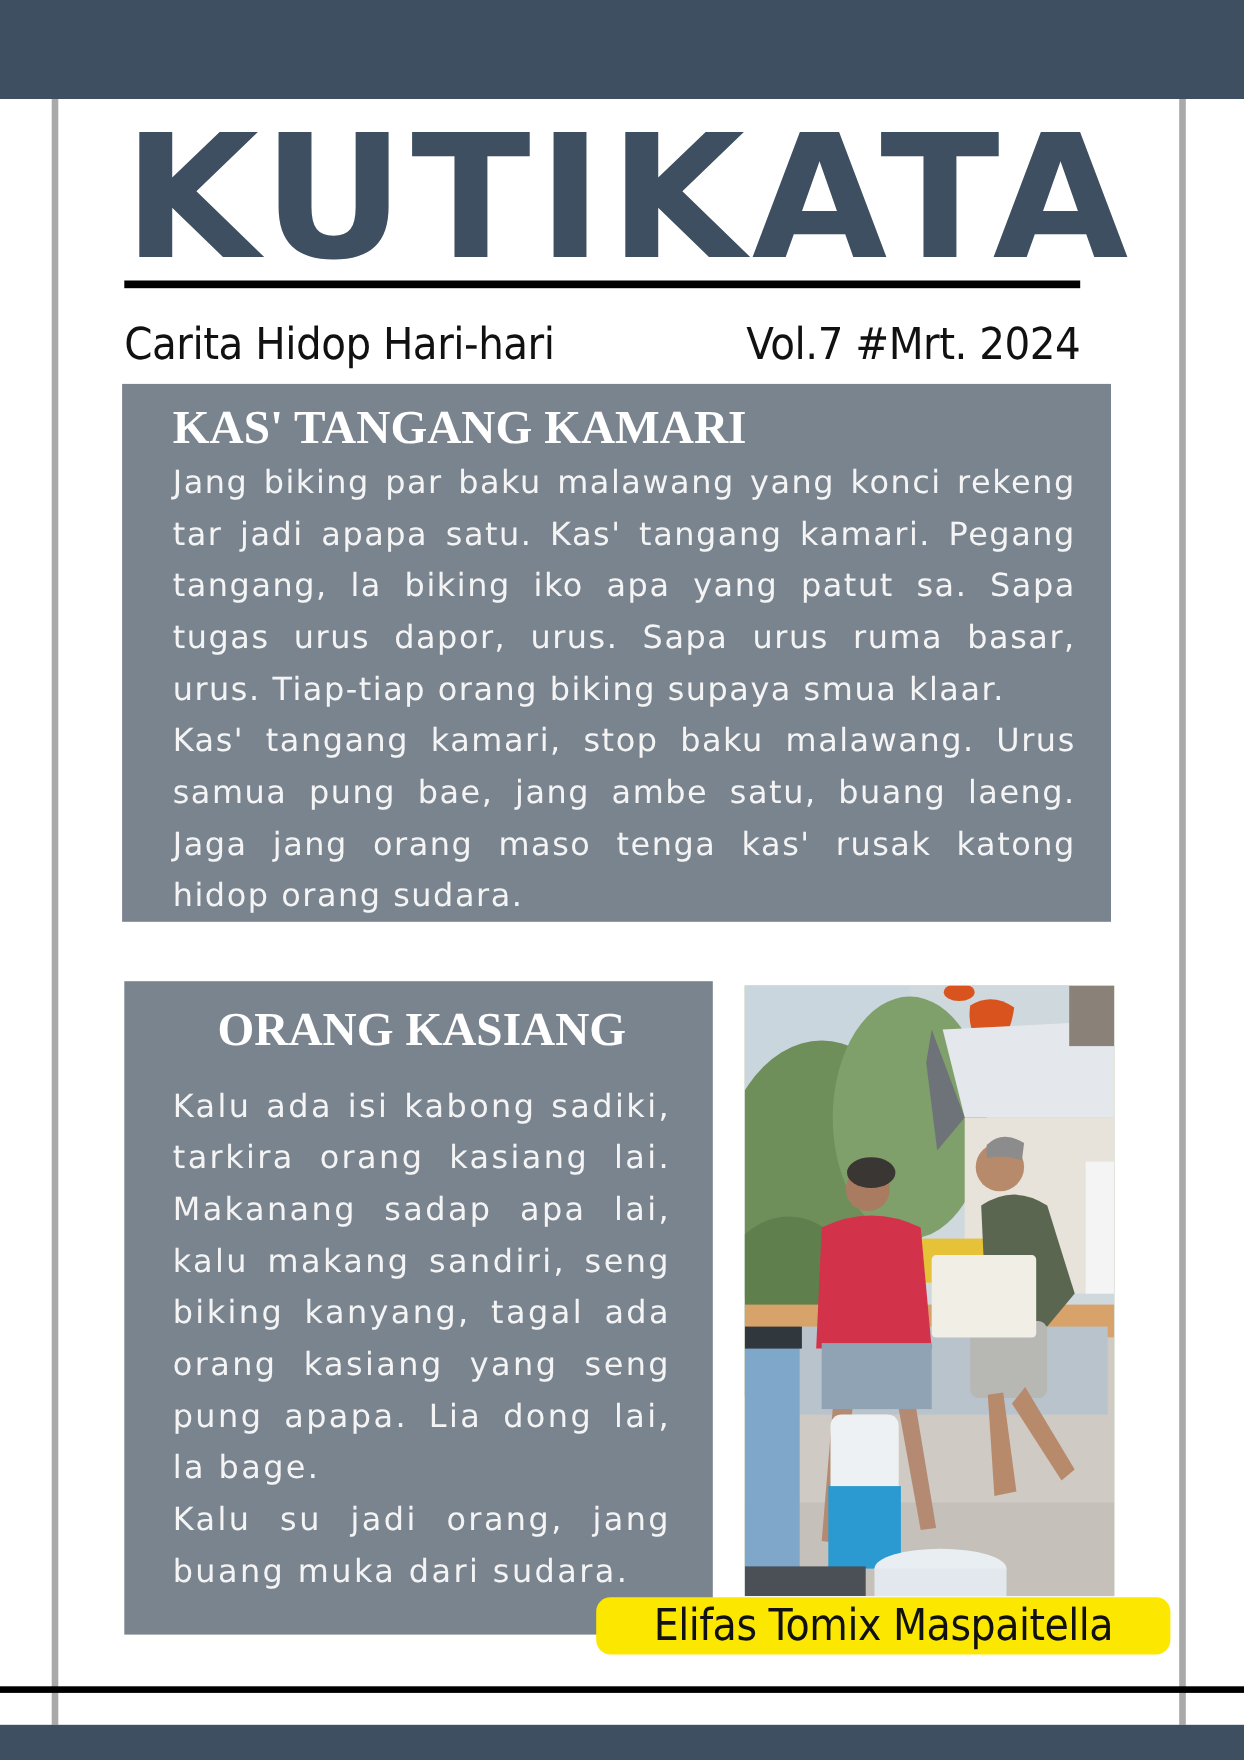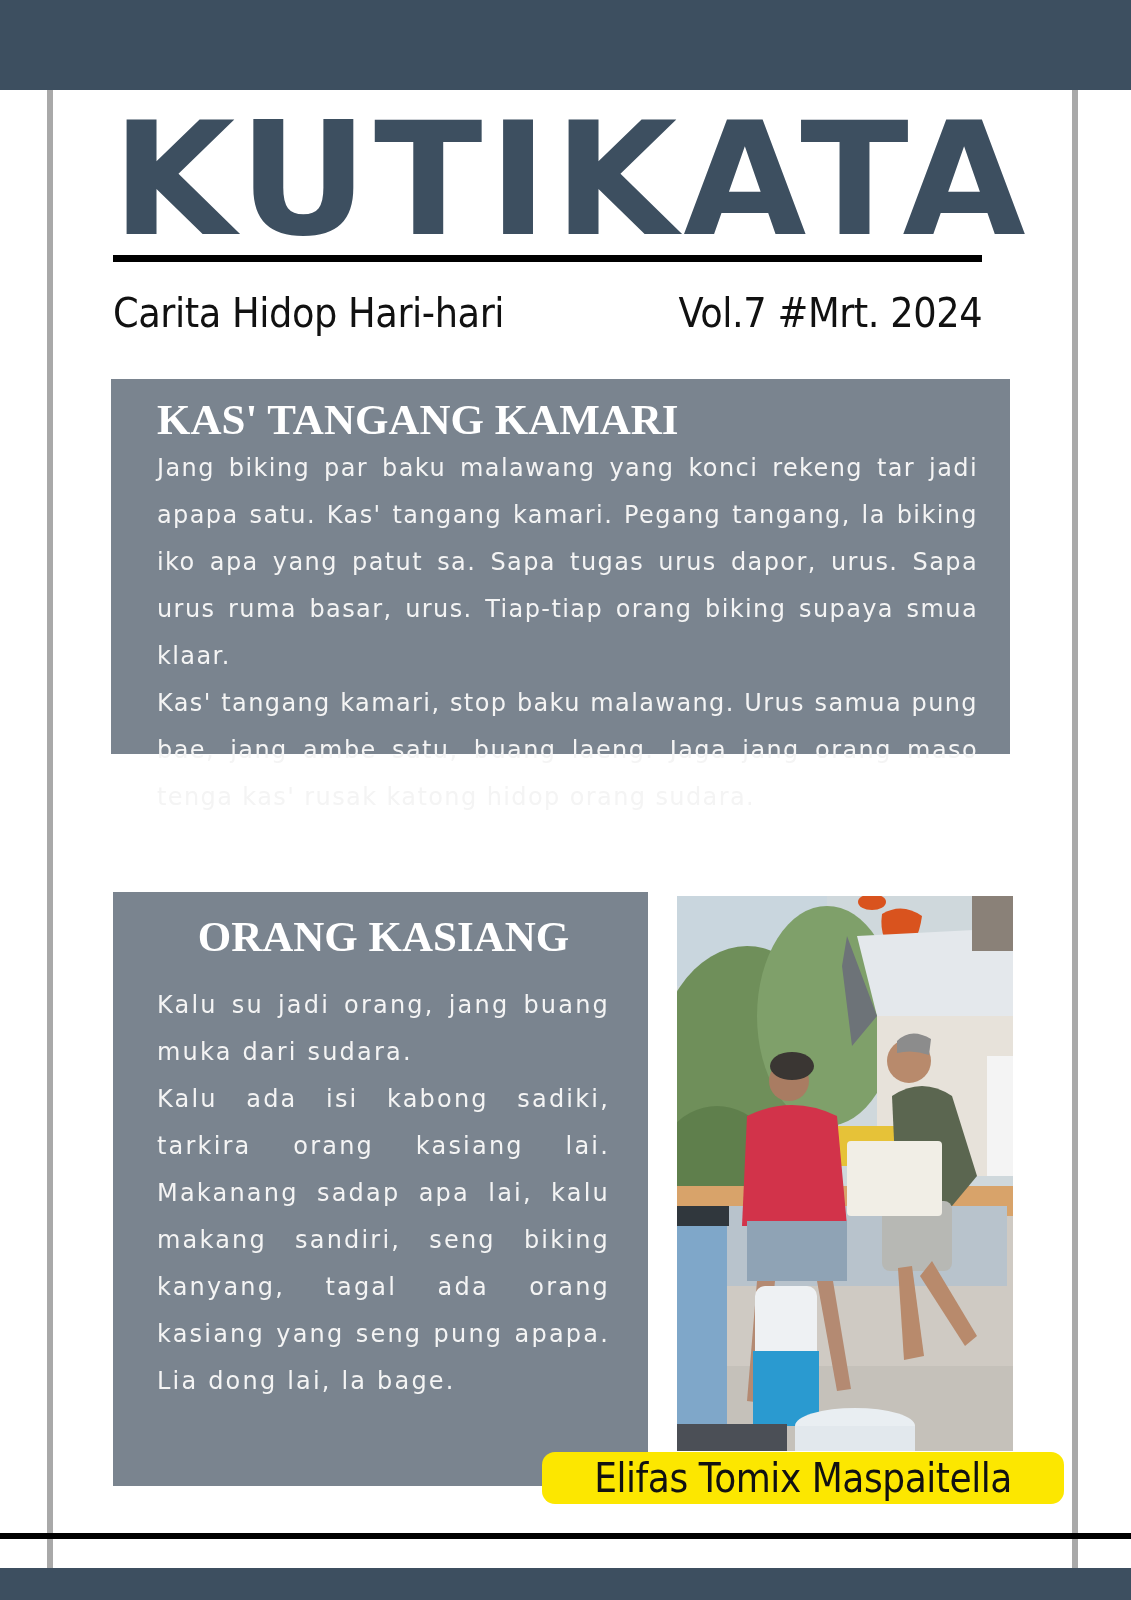--- a/index.html
+++ b/index.html
@@ -30,29 +30,29 @@
     }
     .issue {
       position: absolute; right: 149px; top: 288px; font-size: 40px; line-height: 50px; color: #111;
       font-family: "DejaVu Sans", sans-serif; letter-spacing: -0.5px;
       transform: scaleX(0.92); transform-origin: right center;
     }
 
     .box {
       position: absolute; background: #7a848f; color: #ffffff; box-sizing: border-box;
     }
-    .box.top { left: 111px; top: 349px; width: 899px; height: 375px; padding: 16px 32px 0 46px; margin-top: 30px; }
+    .box.top { left: 111px; top: 349px; width: 899px; height: 489px; padding: 16px 32px 0 46px; }
     .box.bottom { left: 113px; top: 892px; width: 535px; height: 594px; padding: 20px 38px 0 44px; }
     .box-heading {
       font-family: "Liberation Serif", serif; font-weight: bold; color: #fff;
       font-size: 43px; line-height: 50px; margin: 0;
     }
     .box.bottom .box-heading { text-align: center; margin-bottom: 20px; padding-left: 0; }
     .box-body {
-      font-family: "DejaVu Sans", sans-serif; font-size: 24px; line-height: 47px;
+      font-family: "DejaVu Sans", sans-serif; font-size: 29px; line-height: 47px;
       text-align: justify; color: #f4f4f4; letter-spacing: 1.4px; margin: 0;
     }
     .box.bottom .box-body { letter-spacing: 2.2px; line-height: 47px; }
     .box-body p { margin: 0; text-align: justify; text-align-last: left; }
 
     .photo {
       position: absolute; left: 677px; top: 896px; width: 336px; height: 555px; overflow: hidden;
       background: #9bb08f;
     }
     .photo svg { display: block; }
@@ -83,22 +83,22 @@
   <h2 class="box-heading">KAS' TANGANG KAMARI</h2>
   <div class="box-body">
     <p>Jang biking par baku malawang yang konci rekeng tar jadi apapa satu. Kas' tangang kamari. Pegang tangang, la biking iko apa yang patut sa. Sapa tugas urus dapor, urus. Sapa urus ruma basar, urus. Tiap-tiap orang biking supaya smua klaar.</p>
     <p>Kas' tangang kamari, stop baku malawang. Urus samua pung bae, jang ambe satu, buang laeng. Jaga jang orang maso tenga kas' rusak katong hidop orang sudara.</p>
   </div>
 </section>
 
 <section class="box bottom">
   <h2 class="box-heading">ORANG KASIANG</h2>
   <div class="box-body">
+    <p>Kalu ada isi kabong sadiki, tarkira orang kasiang lai. Makanang sadap apa lai, kalu makang sandiri, seng biking kanyang, tagal ada orang kasiang yang seng pung apapa. Lia dong lai, la bage.</p>
     <p>Kalu su jadi orang, jang buang muka dari sudara.</p>
-    <p>Kalu ada isi kabong sadiki, tarkira orang kasiang lai. Makanang sadap apa lai, kalu makang sandiri, seng biking kanyang, tagal ada orang kasiang yang seng pung apapa. Lia dong lai, la bage.</p>
   </div>
 </section>
 
 <figure class="photo" style="margin:0;">
   <svg width="336" height="555" viewBox="0 0 336 555">
 
     <rect x="0" y="0" width="336" height="555" fill="#cfd8dc"></rect>
     <rect x="0" y="0" width="150" height="90" fill="#c9d6de"></rect>
 
     <ellipse cx="70" cy="190" rx="95" ry="140" fill="#6f8f5a"></ellipse>

